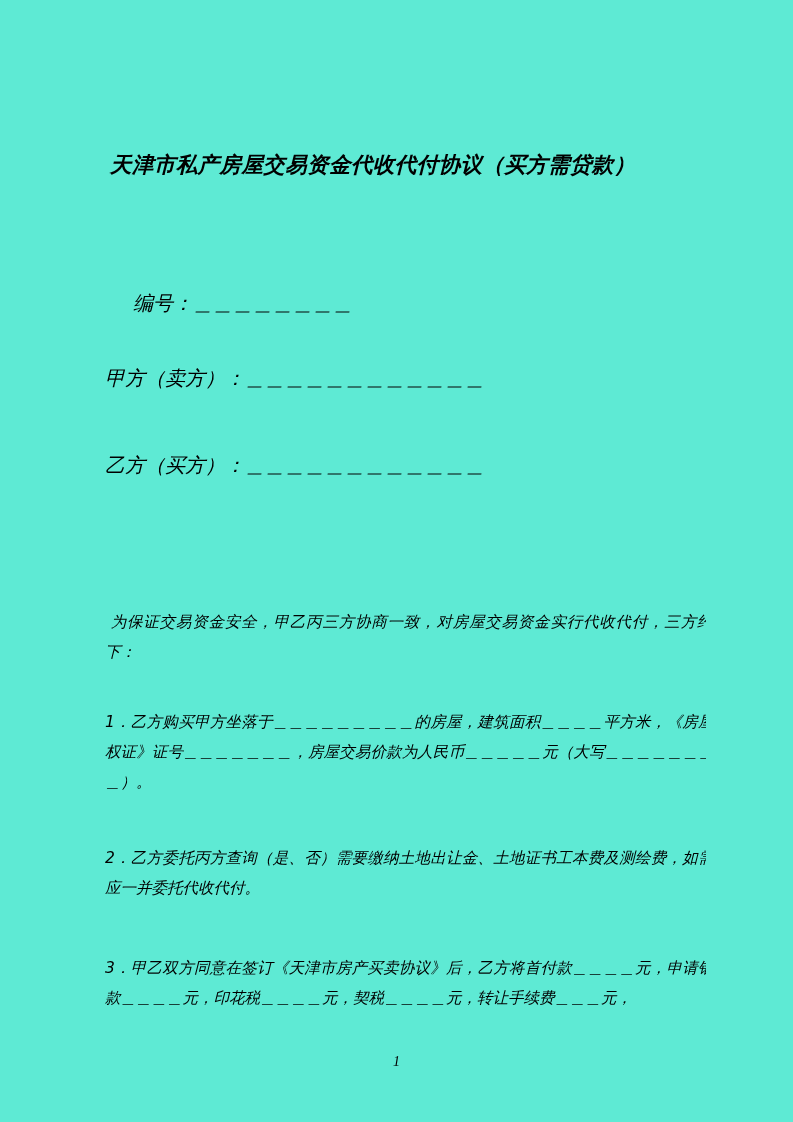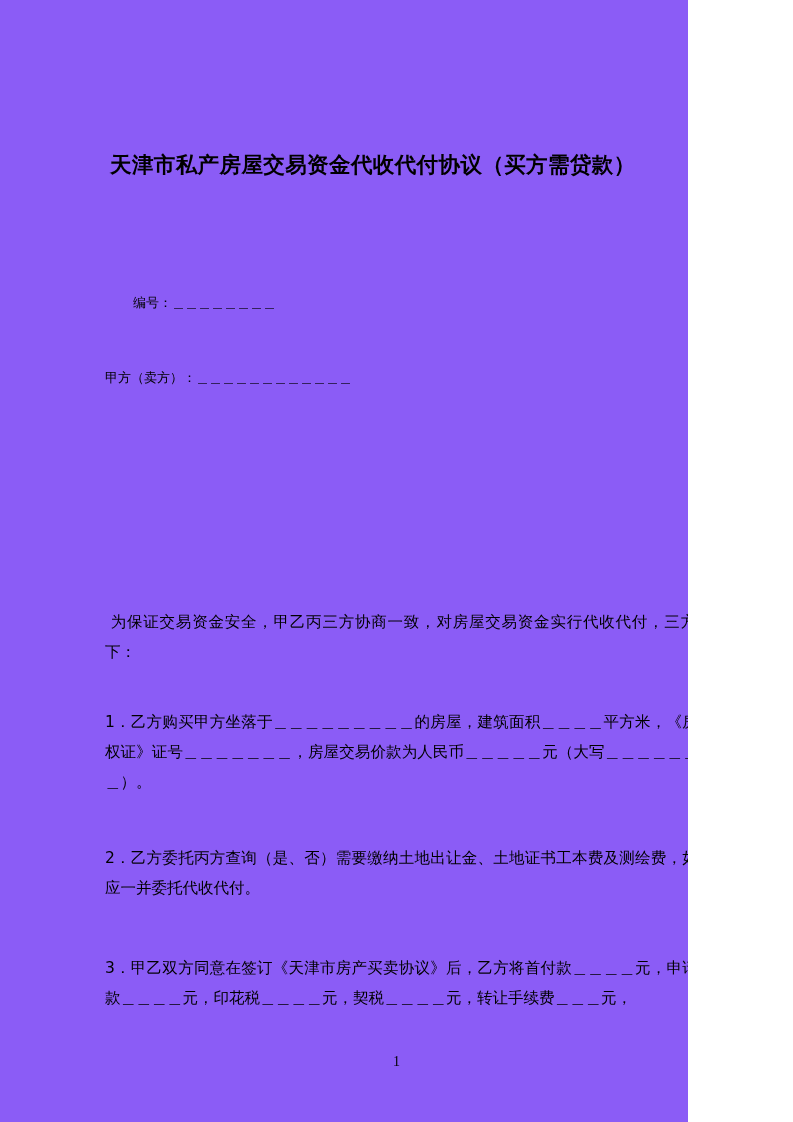--- a/index.html
+++ b/index.html
@@ -6,25 +6,26 @@
     margin: 0;
     padding: 0;
     background: #ffffff;
   }
   body {
     font-family: "DejaVu Sans", "Liberation Sans", sans-serif;
     color: #000000;
   }
   .page {
     position: relative;
-    width: 688px;
+    width: 793px;
     height: 1122px;
-    background: #8b5cf6;
+    background: #5eead4;
     overflow: hidden;
     box-sizing: border-box;
+    font-style: italic;
   }
   
   .content-clip {
     position: absolute;
     left: 0;
     top: 0;
     width: 706px;
     height: 1040px;
     overflow: hidden;
   }
@@ -34,21 +35,21 @@
     top: 136px;
     font-size: 21.5px;
     font-weight: bold;
     letter-spacing: 0.4px;
     white-space: nowrap;
     line-height: 30px;
   }
   .block {
     position: absolute;
     left: 105px;
-    font-size: 13px;
+    font-size: 20px;
     line-height: 30px;
     white-space: pre-wrap;
     word-break: break-all;
   }
   .block.indent-2 {
     left: 133px;
     white-space: nowrap;
   }
   .para {
     position: absolute;
@@ -80,20 +81,21 @@
 <div class="page">
 
   <div class="content-clip">
 
     <h1 class="doc-title">天津市私产房屋交易资金代收代付协议（买方需贷款）</h1>
 
     <div class="block indent-2" style="top: 288px;">编号：＿＿＿＿＿＿＿＿</div>
 
     <div class="block nowrap-line" style="top: 363px; text-align: right;">甲方（卖方）：＿＿＿＿＿＿＿＿＿＿＿＿</div>
 
+    <div class="block nowrap-line" style="top: 450px;">乙方（买方）：＿＿＿＿＿＿＿＿＿＿＿＿</div>
 
 
     <div class="para" style="top: 607px;"> 为保证交易资金安全，甲乙丙三方协商一致，对房屋交易资金实行代收代付，三方约定如下：</div>
 
     <div class="para" style="top: 707px;">1．乙方购买甲方坐落于＿＿＿＿＿＿＿＿＿的房屋，建筑面积＿＿＿＿平方米，《房屋所有权证》证号＿＿＿＿＿＿＿，房屋交易价款为人民币＿＿＿＿＿元（大写＿＿＿＿＿＿＿＿＿＿）。</div>
 
     <div class="para" style="top: 843px;">2．乙方委托丙方查询（是、否）需要缴纳土地出让金、土地证书工本费及测绘费，如需缴纳应一并委托代收代付。</div>
 
     <div class="para" style="top: 953px;">3．甲乙双方同意在签订《天津市房产买卖协议》后，乙方将首付款＿＿＿＿元，申请银行贷款＿＿＿＿元，印花税＿＿＿＿元，契税＿＿＿＿元，转让手续费＿＿＿元，</div>
 

